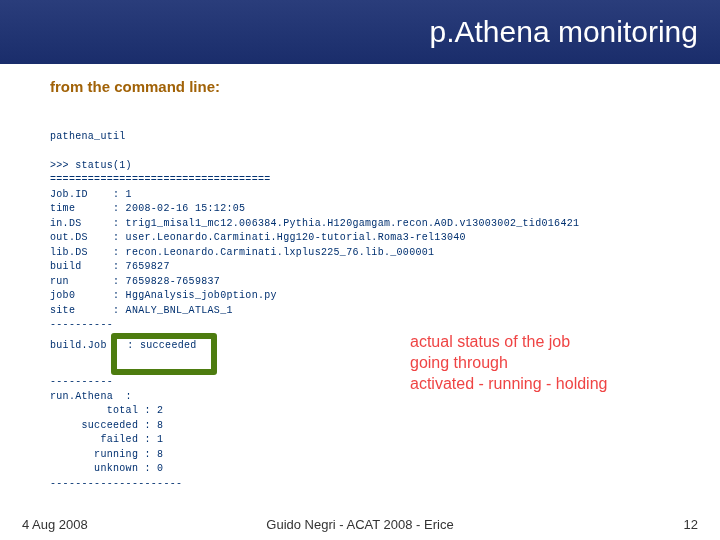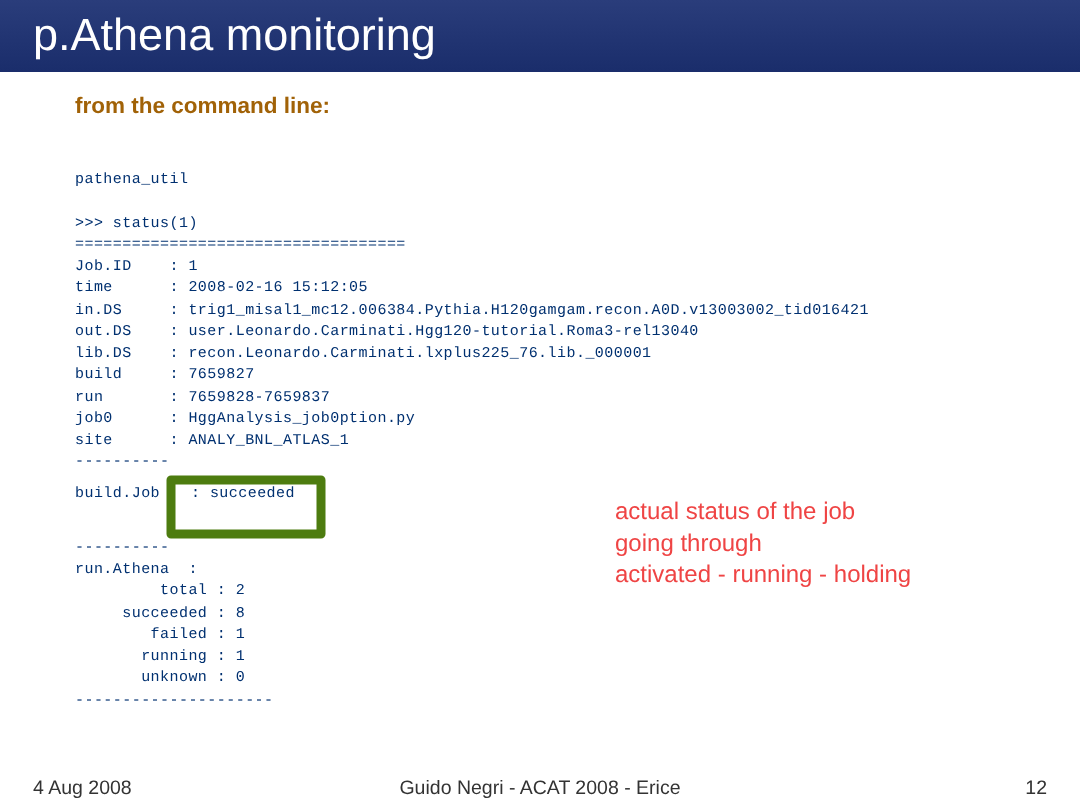--- a/index.html
+++ b/index.html
@@ -7,24 +7,24 @@
     width: 720px;
     height: 540px;
     font-family: Arial, Helvetica, sans-serif;
     background: #fff;
     position: relative;
     overflow: hidden;
   }
   .title-bar {
     background: #1a2d6b;
     background: linear-gradient(to bottom, #2a3d7b 0%, #1a2d6b 100%);
-    height: 48px;
+    height: 64px;
     display: flex;
     align-items: center;
-    justify-content: flex-start;
+    justify-content: flex-end;
     padding: 0 22px;
   }
   .title-bar h1 {
     color: #fff;
     font-size: 30px;
     font-weight: normal;
   }
   .subtitle {
     margin: 14px 0 0 50px;
     font-size: 15px;
@@ -98,21 +98,21 @@
 <span>run       : 7659828-7659837</span>
 <span>job0      : HggAnalysis_job0ption.py</span>
 <span>site      : ANALY_BNL_ATLAS_1</span>
 <span>----------</span>
 <span>build.Job </span><span class="hl-box"> : succeeded </span>
 <span>----------</span>
 <span>run.Athena  :</span>
 <span>         total : 2</span>
 <span>     succeeded : 8</span>
 <span>        failed : 1</span>
-<span>       running : 1</span>
+<span>       running : 8</span>
 <span>       unknown : 0</span>
 <span>---------------------</span>
 </div>
 
 <div class="annotation">
   <div>actual status of the job</div>
   <div>going through</div>
   <div>activated - running - holding</div>
 </div>
 

